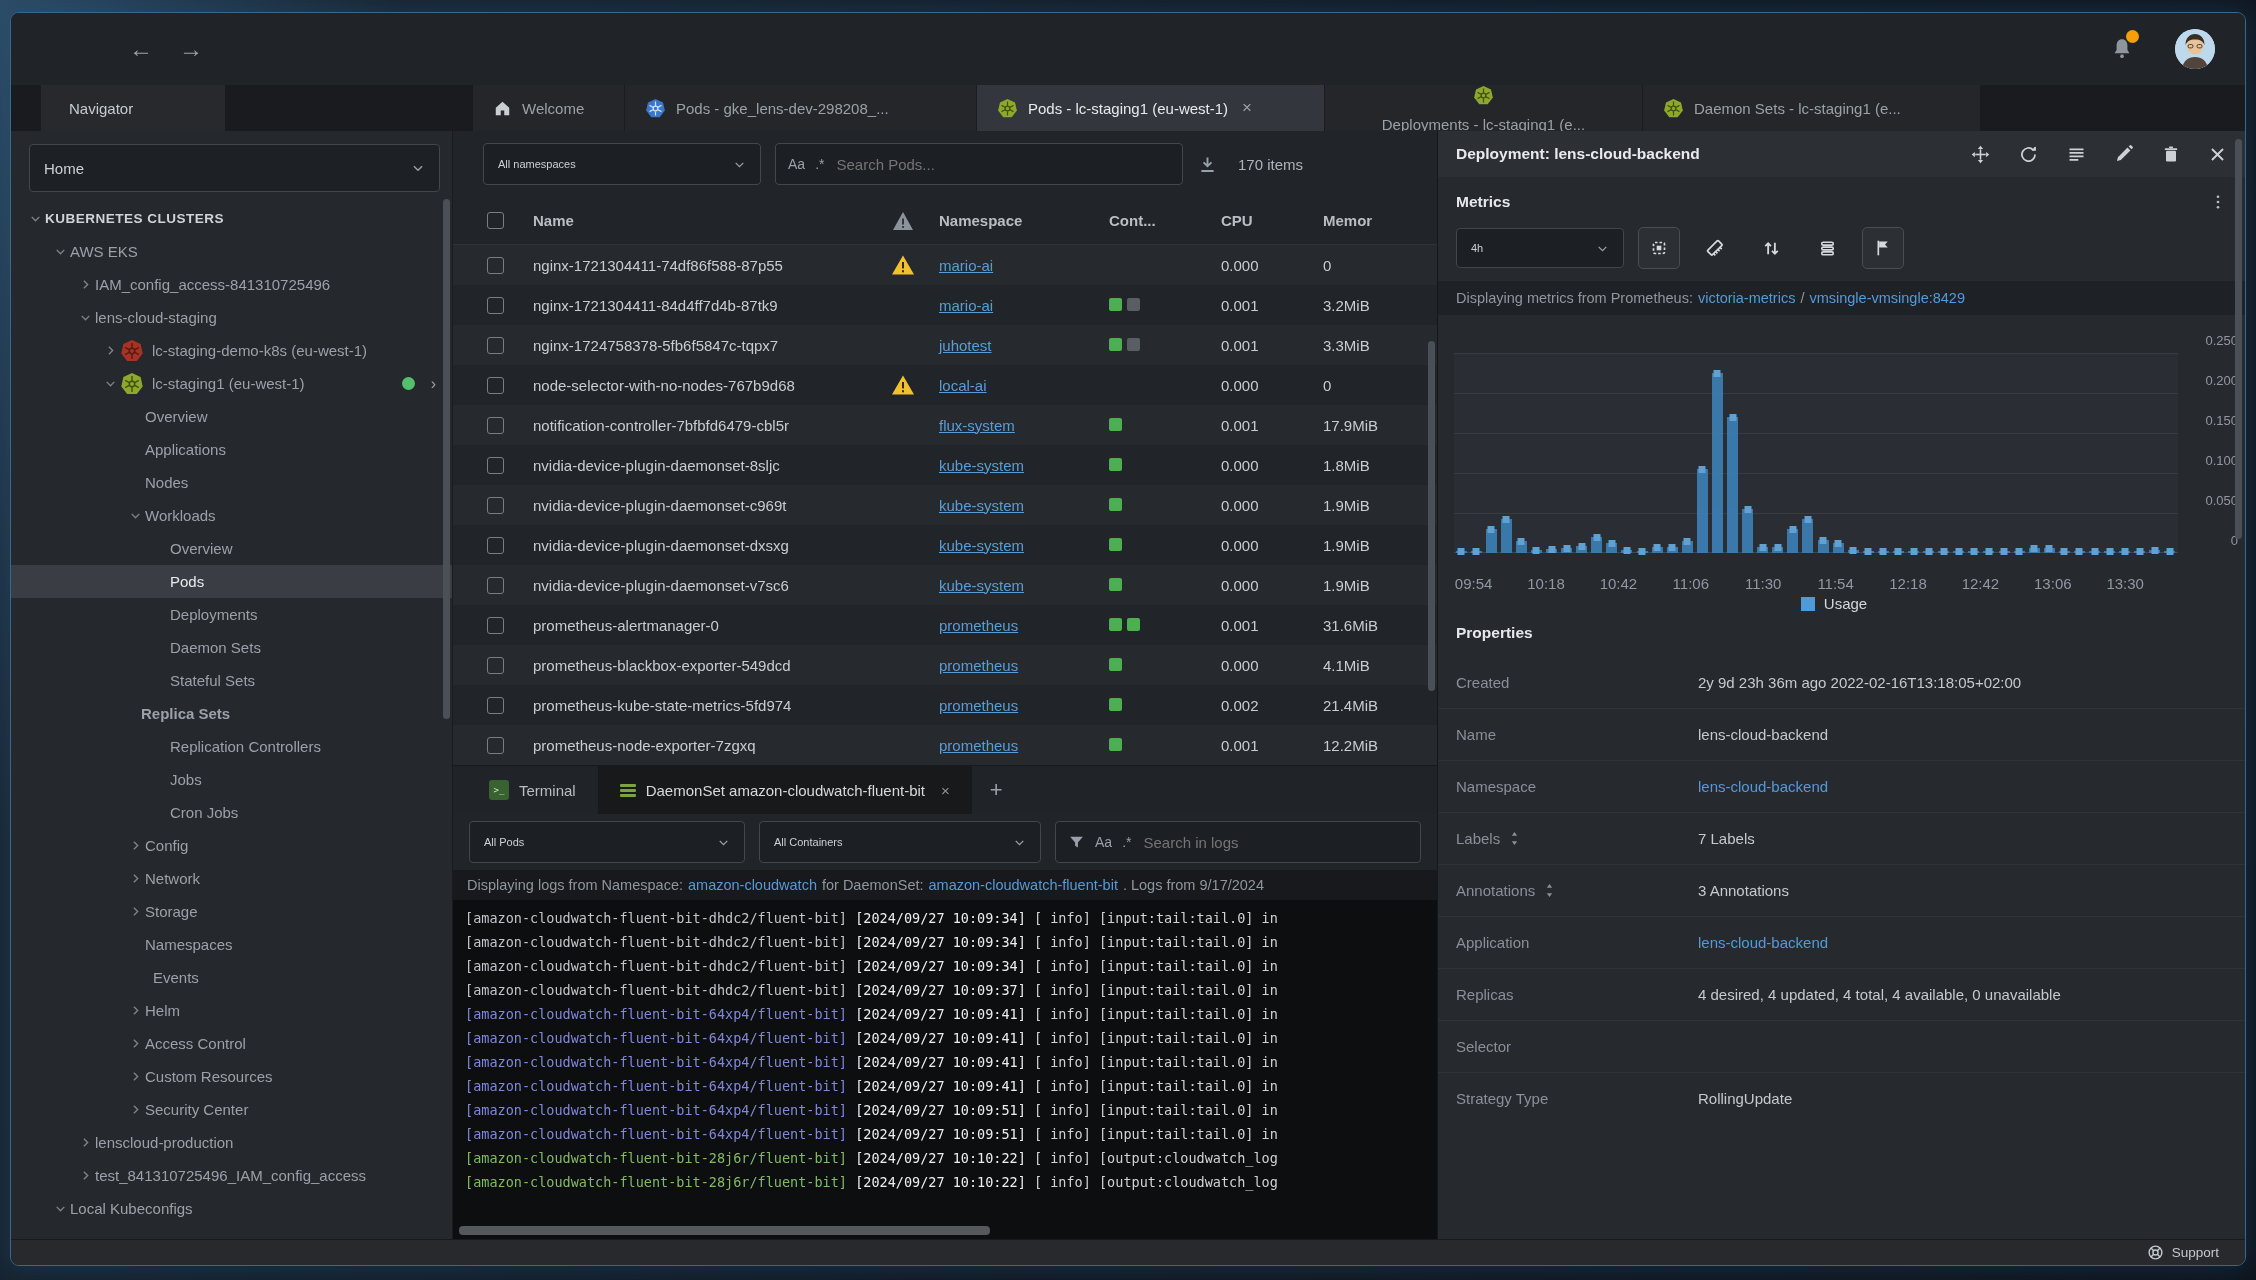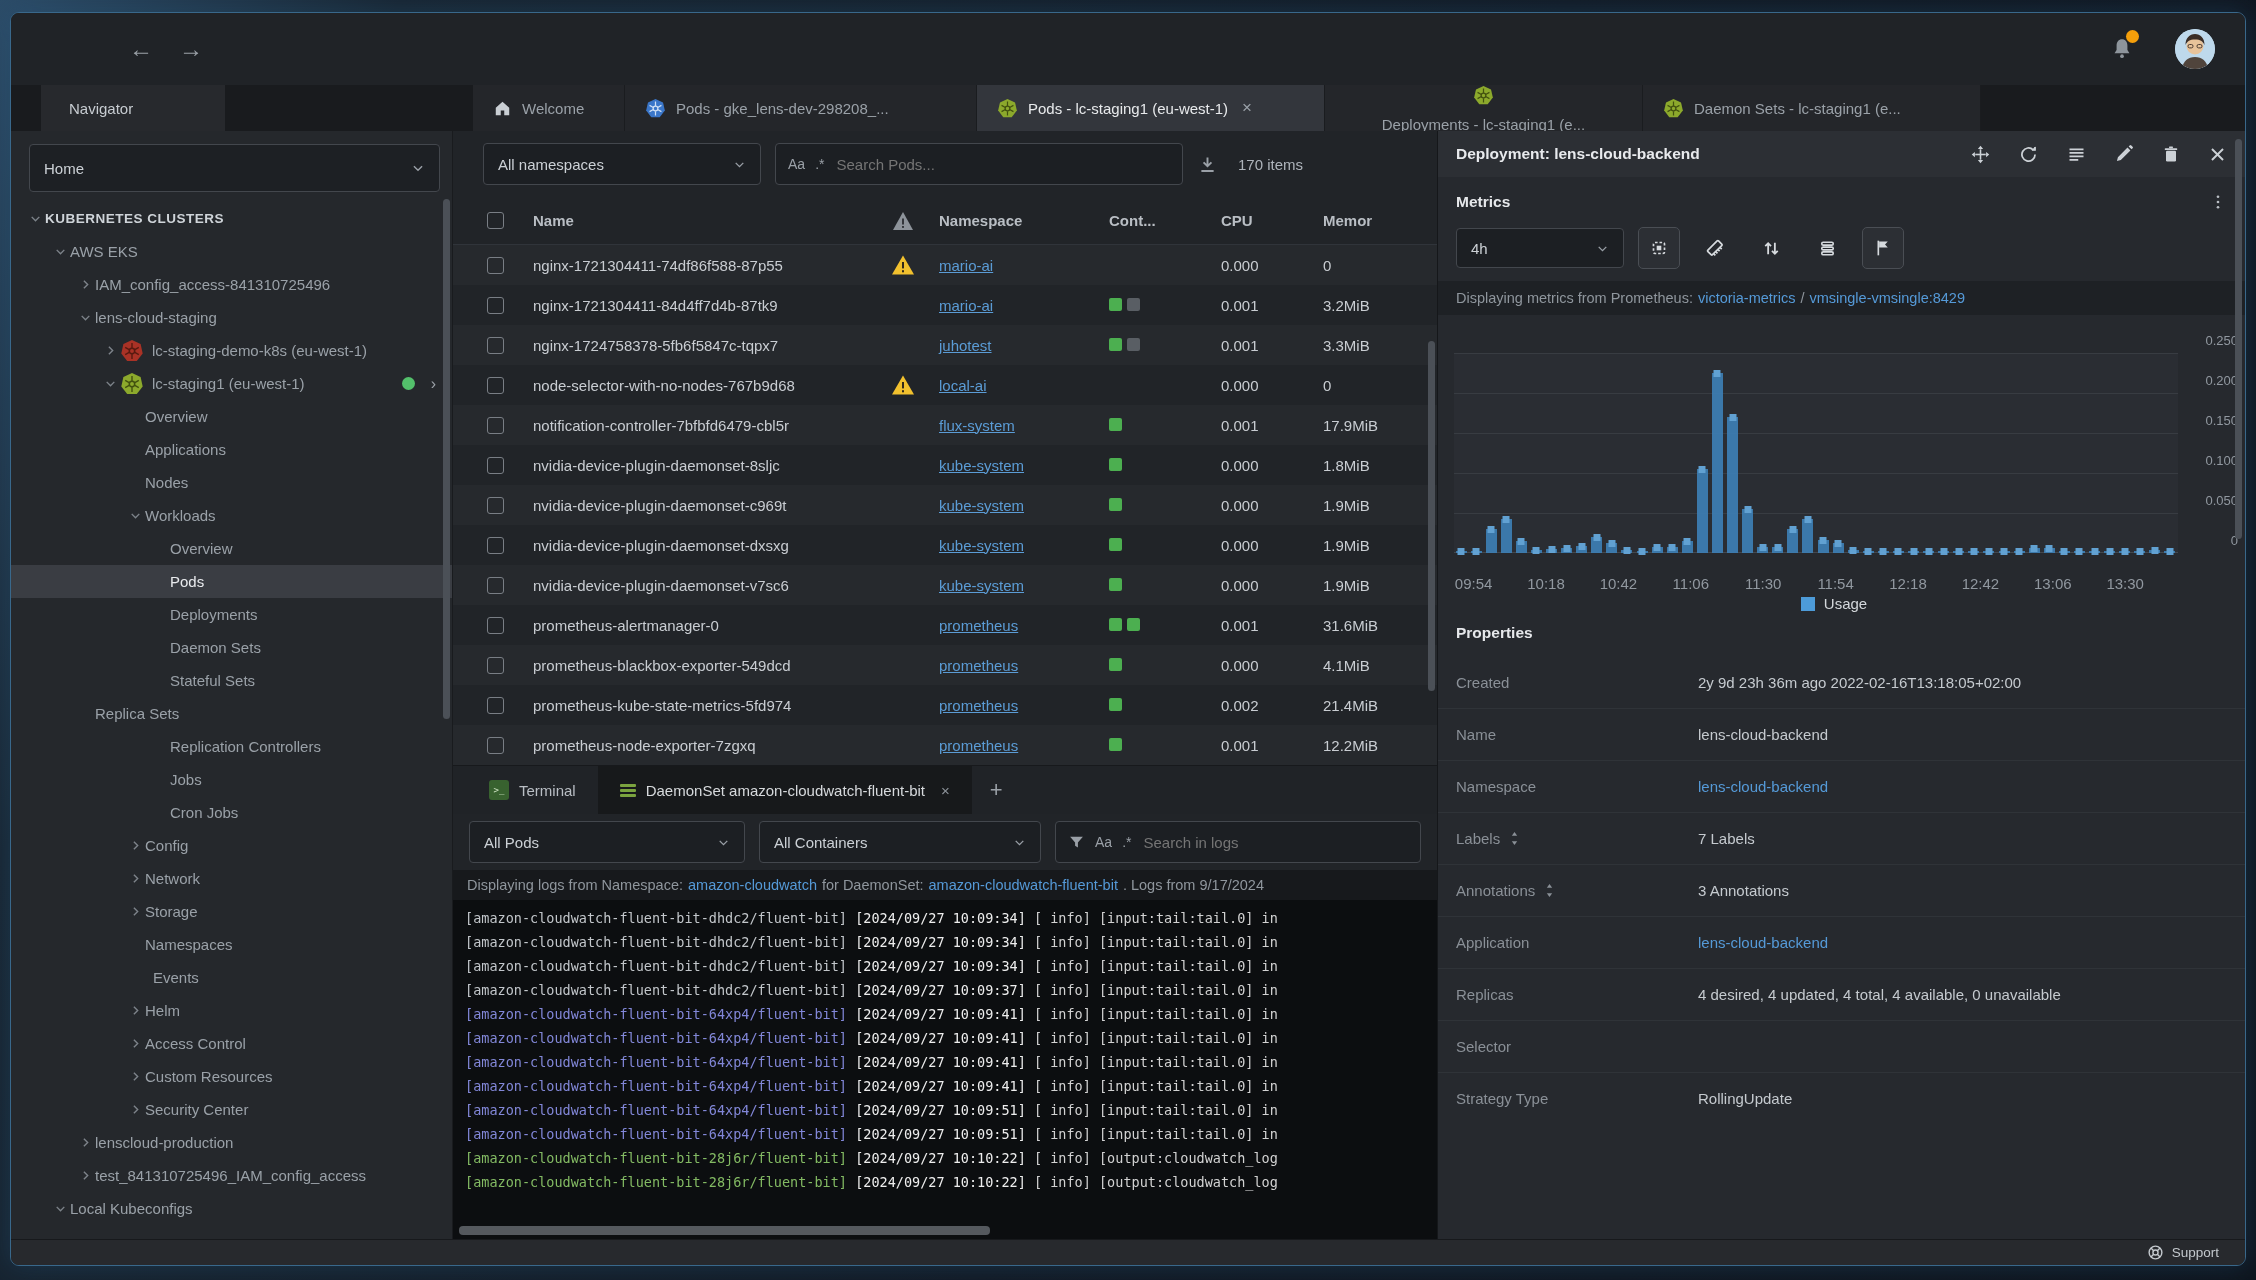--- a/index.html
+++ b/index.html
@@ -44,21 +44,21 @@
   .tree-row .chev{width:20px;flex:none;display:inline-flex;justify-content:center;color:#7d838a;}
   .tree-row .t-ico{width:24px;height:24px;margin-right:8px;flex:none;}
   .tree-row .trail{margin-left:auto;margin-right:16px;display:flex;align-items:center;gap:16px;}
   .dot{width:13px;height:13px;border-radius:50%;}
   .trail .arrow{color:#9aa0a7;font-size:16px;}
   .vscroll{position:absolute;width:7px;border-radius:4px;background:#4b5057;}
   
   .main{flex:1;display:flex;flex-direction:column;min-width:0;background:#212428;position:relative;}
   .filter-row{height:66px;display:flex;align-items:center;gap:14px;padding:0 16px 0 30px;flex:none;}
   .select{height:42px;background:#1c1f23;border:1px solid #43474d;border-radius:4px;display:flex;align-items:center;
-          padding:16px 14px;font-size:15px;color:#ccd1d6;cursor:pointer;}
+          padding:16px 14px;font-size:11px;color:#ccd1d6;cursor:pointer;}
   .select .chev{margin-left:auto;color:#9aa0a7;padding-left:12px;}
   .sel-namespaces{width:278px;}
   .search-box{width:408px;height:42px;background:#1c1f23;border:1px solid #43474d;border-radius:4px;
               display:flex;align-items:center;padding:0 12px;gap:10px;color:#8d939a;}
   .search-box input{flex:1;background:transparent;border:none;outline:none;color:#ccd1d6;font-size:15px;
                     font-family:"Liberation Sans",sans-serif;min-width:0;}
   .tog{font-size:14px;color:#9aa0a7;}
   .items-count{font-size:15px;color:#aeb4bb;margin-left:6px;white-space:nowrap;}
   .dl-ico{color:#9aa0a7;}
   
@@ -342,21 +342,21 @@
             <span>Deployments</span>
           </div>
           <div class="tree-row" style="padding-left: 139px;">
             <span class="chev"></span>
             <span>Daemon Sets</span>
           </div>
           <div class="tree-row" style="padding-left: 139px;">
             <span class="chev"></span>
             <span>Stateful Sets</span>
           </div>
-          <div class="tree-row" style="padding-left: 64px;">
+          <div class="tree-row" style="padding-left: 110px; font-weight: bold;">
             <span class="chev"></span>
             <span>Replica Sets</span>
           </div>
           <div class="tree-row" style="padding-left: 139px;">
             <span class="chev"></span>
             <span>Replication Controllers</span>
           </div>
           <div class="tree-row" style="padding-left: 139px;">
             <span class="chev"></span>
             <span>Jobs</span>

